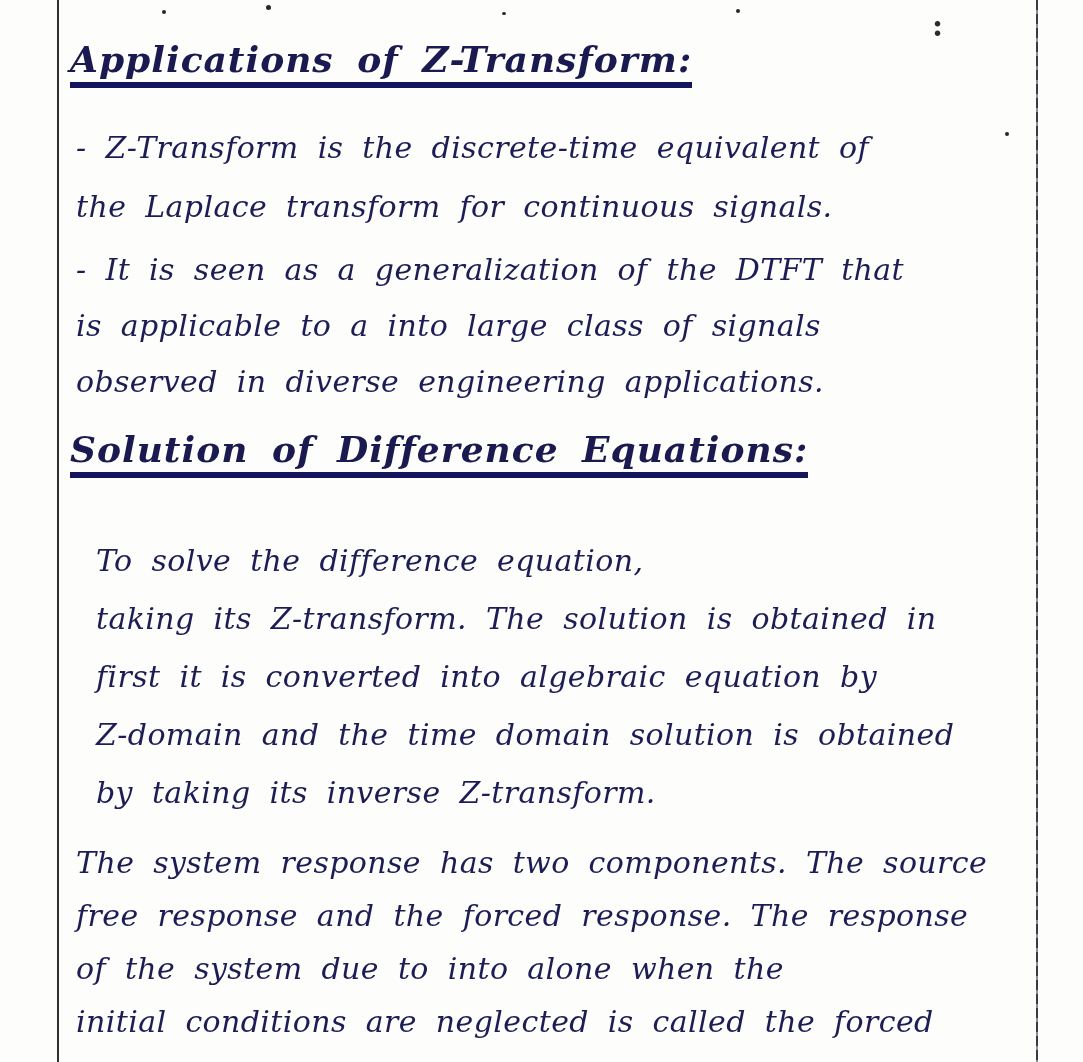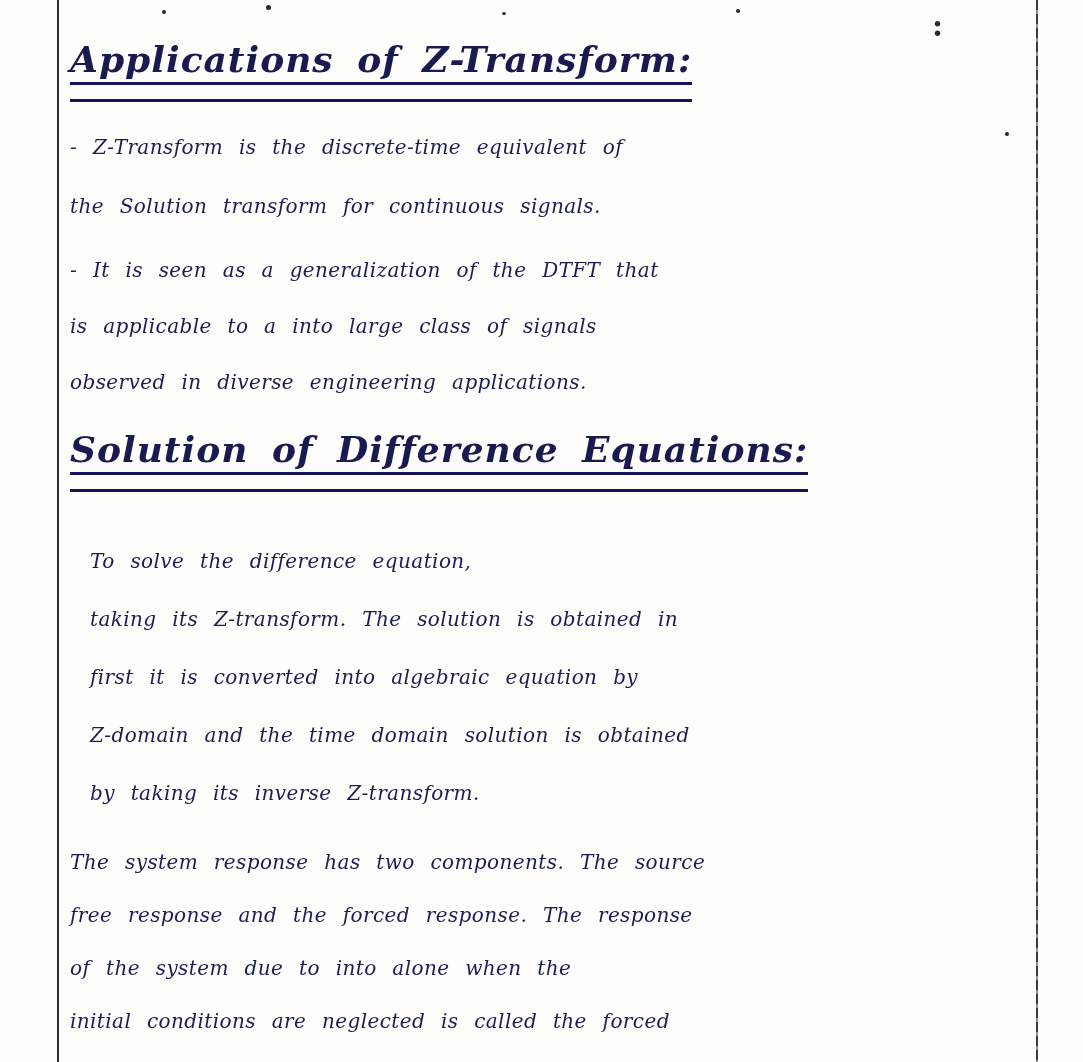--- a/index.html
+++ b/index.html
@@ -55,34 +55,34 @@
     letter-spacing: 1px;
     word-spacing: 10px;
     white-space: nowrap;
     color: #1a1a50;
   }
   .h1 { top: 38px; }
   .h2 { top: 428px; }
   .u-outer {
     display: inline-block;
     border-bottom: 3px solid #15155e;
-    padding-bottom: 14px;
+    padding-bottom: 0;
   }
   .u-inner {
     display: inline-block;
     border-bottom: 3px solid #15155e;
     padding-bottom: 2px;
   }
   
   .para {
     position: absolute;
-    left: 70px;
+    left: 76px;
     margin: 0;
     font-style: italic;
-    font-size: 20px;
+    font-size: 30px;
     letter-spacing: 0.4px;
     word-spacing: 9px;
     white-space: nowrap;
     color: #1d1d55;
   }
   .p-a1 { top: 118px; line-height: 59px; }
   .p-a2 { top: 242px; line-height: 56px; }
   .p-d1 { top: 532px; line-height: 58px; margin-left: 20px; }
   .p-d2 { top: 836px; line-height: 53px; }
   .line { display: block; }
@@ -101,21 +101,21 @@
   <span class="speck" style="left:736px; top:9px; width:4px; height:4px;"></span>
   <span class="speck" style="left:1005px; top:132px; width:4px; height:4px;"></span>
   <span class="stray-colon">:</span>
 
   <h1 class="heading h1">
     <span class="u-outer"><span class="u-inner">Applications of Z-Transform:</span></span>
   </h1>
 
   <p class="para p-a1">
     <span class="line">- Z-Transform is the discrete-time equivalent of</span>
-    <span class="line">the Solution transform for continuous signals.</span>
+    <span class="line">the Laplace transform for continuous signals.</span>
   </p>
 
   <p class="para p-a2">
     <span class="line">- It is seen as a generalization of the DTFT that</span>
     <span class="line">is applicable to a into large class of signals</span>
     <span class="line">observed in diverse engineering applications.</span>
   </p>
 
   <h2 class="heading h2">
     <span class="u-outer"><span class="u-inner">Solution of Difference Equations:</span></span>

